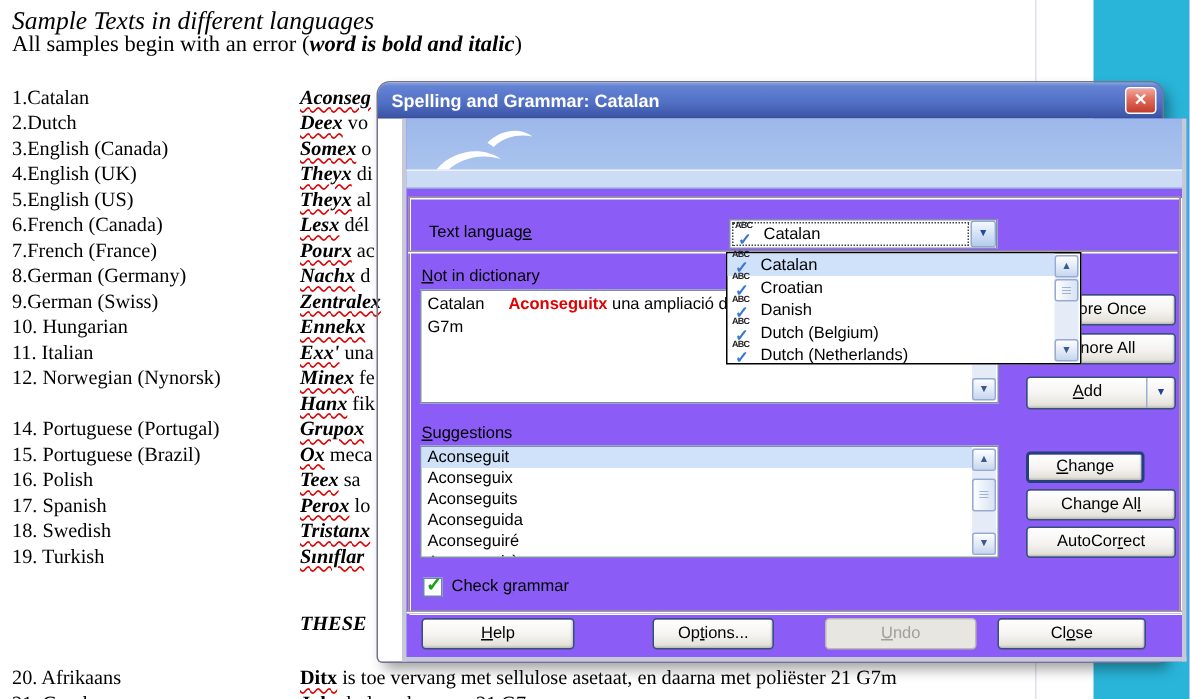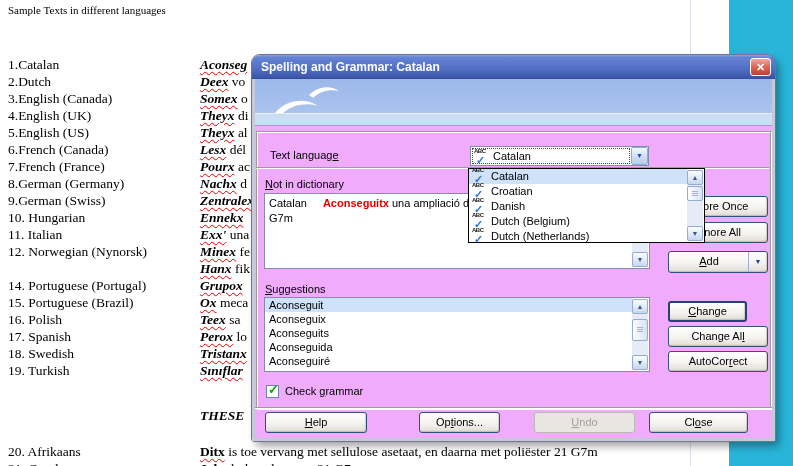--- a/index.html
+++ b/index.html
@@ -6,43 +6,43 @@
   #screen{position:relative;width:793px;height:466px;background:#fff;overflow:hidden;
           font-family:"Liberation Sans",sans-serif;}
 
   
   .teal{position:absolute;left:729px;top:0;width:64px;height:466px;}
   .text-boundary{position:absolute;left:690px;top:0;width:1px;height:466px;background:#e0e0ec;}
 
   
   .doc{position:absolute;left:0;top:0;width:729px;height:466px;color:#000;
        font-family:"Liberation Serif",serif;}
-  .doc-h1{position:absolute;left:8px;top:4px;font-size:11px;white-space:nowrap;}
+  .doc-h1{position:absolute;left:8px;top:4px;font-size:17px;white-space:nowrap;font-style:italic;}
   .doc-h2{position:absolute;left:8px;top:22px;font-size:15px;white-space:nowrap;}
   .doc-row{position:absolute;left:8px;height:17px;font-size:13.5px;white-space:nowrap;width:760px;}
   .doc-row .c2{position:absolute;left:192px;}
   .err{font-weight:bold;font-style:italic;}
   .errb{font-weight:bold;}
   .sq{text-decoration-line:underline;text-decoration-style:wavy;text-decoration-color:#e00000;
       text-decoration-thickness:1px;text-underline-offset:2px;}
   .these{position:absolute;left:200px;top:408px;font-weight:bold;font-style:italic;font-size:13.5px;}
 
   
   .dialog{position:absolute;left:252px;top:55px;width:523px;height:386px;z-index:5;
           border-radius:8px 8px 3px 3px;
           box-shadow:0 0 0 1px #74748c,4px 5px 9px rgba(0,0,0,.38);}
   .titlebar{position:absolute;left:0;top:0;width:523px;height:24px;border-radius:8px 8px 0 0;
             background:linear-gradient(180deg,#8ba3de 0%,#6483d4 10%,#5271c6 55%,#3c55a6 95%,#32488e 100%);
             color:#fff;font-weight:bold;font-size:12px;line-height:24px;padding-left:9px;box-sizing:border-box;}
   .close-btn{position:absolute;right:4px;top:3px;width:21px;height:18px;box-sizing:border-box;
              background:linear-gradient(180deg,#f2a79e 0%,#e06a5a 45%,#c33c2c 100%);
              border:1px solid #fff;border-radius:3px;color:#fff;font-weight:bold;font-size:11px;
              text-align:center;line-height:16px;cursor:default;}
-  .dlg-body{position:absolute;left:0;top:24px;width:523px;height:362px;box-sizing:border-box;
-            background:#f0abfc;border:3px solid #c6cad8;border-top:none;}
+  .dlg-body{position:absolute;left:16px;top:24px;width:523px;height:362px;box-sizing:border-box;
+            background:#8b5cf6;border:3px solid #c6cad8;border-top:none;}
   .banner{position:absolute;left:0;top:0;width:517px;height:46px;
           background:linear-gradient(180deg,#9cb8ea 0%,#a9c3ee 70%);border-bottom:1px solid #8aa7d8;}
   .banner .strip{position:absolute;left:0;bottom:0;width:100%;height:11px;background:#cddcf5;
                  border-top:1px solid #eaf1fb;}
   .banner svg{position:absolute;left:16px;top:3px;}
   .dlg-content{position:absolute;left:0;top:46px;width:517px;height:310px;font-size:11px;}
 
   .etched{position:absolute;left:1px;top:6px;width:513px;height:276px;
           border:1px solid #9e9b95;box-shadow:inset 1px 1px 0 #fff,1px 1px 0 #fff;}
   .groove-h{position:absolute;left:1px;top:42px;width:513px;height:0;
@@ -116,20 +116,21 @@
   .cb-check{position:absolute;left:1px;top:-4px;font-size:13px;font-weight:bold;color:#17a017;}
   .cb-lbl{position:absolute;left:30px;top:260px;}
 </style>
 </head>
 <body>
 
 <div id="screen">
 
   <div class="doc">
     <div class="doc-h1">Sample Texts in different languages</div>
+    <div class="doc-h2"><span>All samples begin with an error (</span><span class="err">word is bold and italic</span><span>)</span></div>
 
     <div id="doc-rows">
         <div class="doc-row" style="top: 57px;"><span class="c1">1.Catalan</span><span class="c2"><span class="err sq">Aconseg</span><span></span></span></div>
         <div class="doc-row" style="top: 74px;"><span class="c1">2.Dutch</span><span class="c2"><span class="err sq">Deex</span><span> vo</span></span></div>
         <div class="doc-row" style="top: 91px;"><span class="c1">3.English (Canada)</span><span class="c2"><span class="err sq">Somex</span><span> o</span></span></div>
         <div class="doc-row" style="top: 108px;"><span class="c1">4.English (UK)</span><span class="c2"><span class="err sq">Theyx</span><span> di</span></span></div>
         <div class="doc-row" style="top: 125px;"><span class="c1">5.English (US)</span><span class="c2"><span class="err sq">Theyx</span><span> al</span></span></div>
         <div class="doc-row" style="top: 142px;"><span class="c1">6.French (Canada)</span><span class="c2"><span class="err sq">Lesx</span><span> dél</span></span></div>
         <div class="doc-row" style="top: 159px;"><span class="c1">7.French (France)</span><span class="c2"><span class="err sq">Pourx</span><span> ac</span></span></div>
         <div class="doc-row" style="top: 176px;"><span class="c1">8.German (Germany)</span><span class="c2"><span class="err sq">Nachx</span><span> d</span></span></div>

